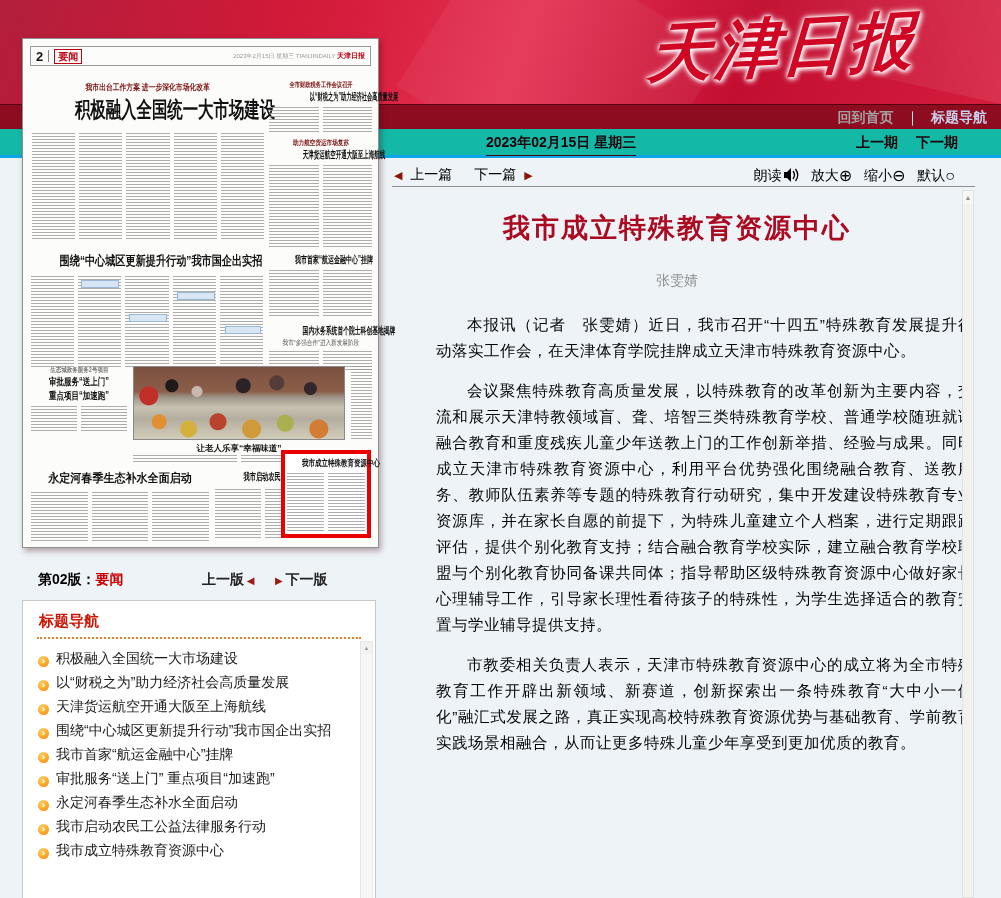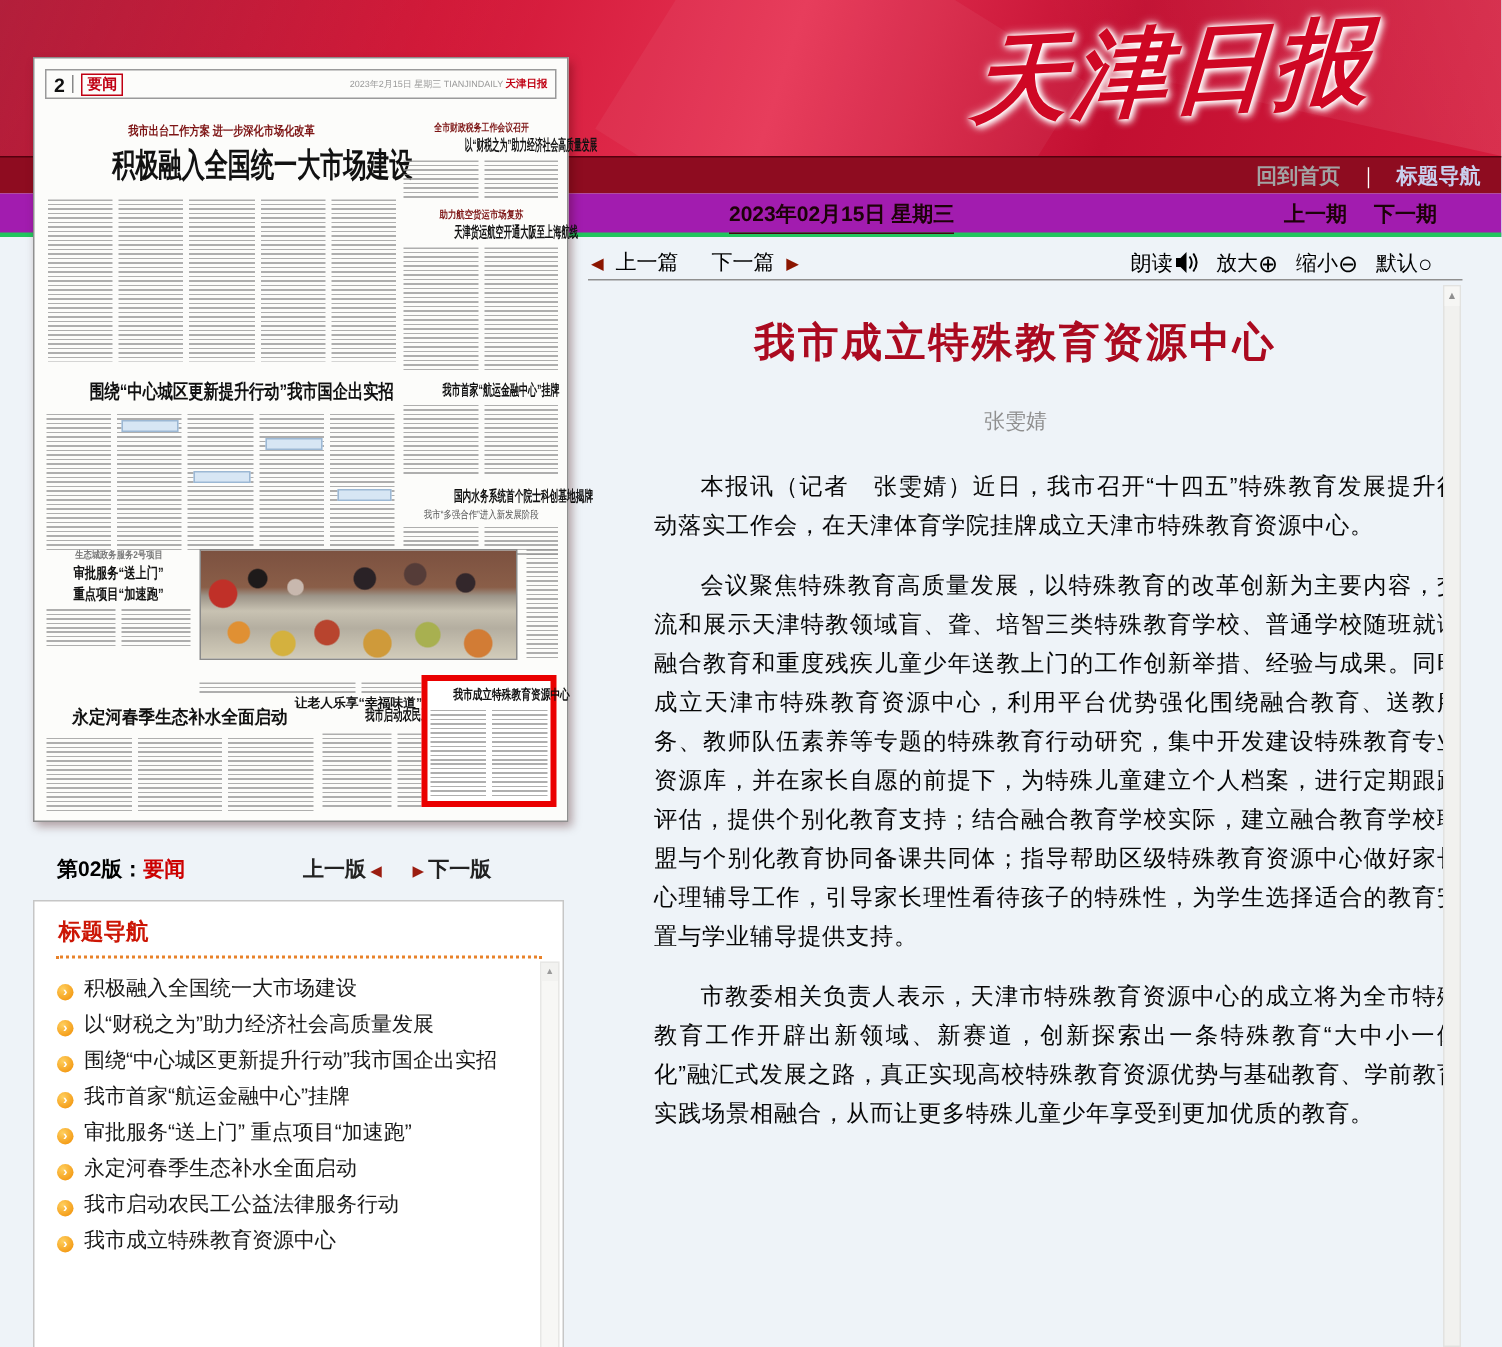--- a/index.html
+++ b/index.html
@@ -37,21 +37,21 @@
     background:#8e0c20; border-top:1px solid #55000e;
     text-align:right; padding-right:14px; line-height:24px;
     font-size:14px; font-weight:bold; white-space:nowrap;
   }
   .subbar .home { color:#a3a3a3; cursor:pointer; }
   .subbar .sep  { color:#ffffff; margin:0 8px; font-weight:normal; }
   .subbar .tnav { color:#c9d0ee; cursor:pointer; }
   
   .issuebar {
     position:absolute; left:0; top:129px; width:1001px; height:29px;
-    background:#a21caf; border-bottom:3px solid #22c55e;
+    background:#14b8a6; border-bottom:3px solid #0ea5e9;
     font-size:14px; font-weight:bold; color:#1c0208; line-height:26px;
   }
   .issuebar .date { position:absolute; left:486px; border-bottom:1px solid #45040e; cursor:default; }
   .issuebar .pi { position:absolute; left:856px; cursor:pointer; }
   .issuebar .ni { position:absolute; left:916px; cursor:pointer; }
   
   .toolbar {
     position:absolute; left:392px; top:164px; width:583px; height:23px;
     border-bottom:1px solid #8f8f8f; font-size:14px; color:#000;
   }
@@ -118,21 +118,21 @@
       radial-gradient(circle at 72% 78%, #a8b050 0 8px, transparent 9px),
       radial-gradient(circle at 88% 86%, #d27c35 0 9px, transparent 10px),
       radial-gradient(circle at 18% 26%, #1e1a1a 0 6px, transparent 7px),
       radial-gradient(circle at 30% 34%, #c8b8ae 0 5px, transparent 6px),
       radial-gradient(circle at 7% 40%, #c03028 0 9px, transparent 10px),
       radial-gradient(circle at 52% 26%, #2a2226 0 7px, transparent 8px),
       radial-gradient(circle at 68% 22%, #553c38 0 7px, transparent 8px),
       radial-gradient(circle at 84% 30%, #33272b 0 6px, transparent 7px),
       linear-gradient(180deg,#7c5140 0%,#8a5e48 34%,#9c9488 42%,#c8c2b2 56%,#b4aea0 72%,#d2ccba 100%);
   }
-  .pcap { text-align:center; font-size:8.5px; font-weight:bold; color:#111;margin-top:20px; }
+  .pcap { text-align:center; font-size:8.5px; font-weight:bold; color:#111; }
   .thl {
     position:absolute; left:250px; top:378px; width:90px; height:88px;
     border:4px solid #ea0000; background:#fff; z-index:5; padding:3px 2px; cursor:pointer;
   }
   .thl .t { font-size:9px; font-weight:bold; text-align:center; }
   
   .edrow { position:absolute; left:22px; top:571px; width:356px; height:20px; font-size:14px; font-weight:bold; }
   .edrow .lab { position:absolute; left:16px; color:#000; }
   .edrow .lab b { color:#cc0000; }
   .edrow .pv { position:absolute; left:180px; cursor:pointer; color:#222; }
@@ -327,20 +327,21 @@
   <span class="pv"><span>上一版</span><span class="ar"> ◀</span></span>
   <span class="nx"><span class="ar">▶ </span><span>下一版</span></span>
 </div>
 
 <div class="navbox">
   <h3>标题导航</h3>
   <div class="nav-dots"></div>
   <ul>
     <li><span class="blt">›</span><span>积极融入全国统一大市场建设</span></li>
     <li><span class="blt">›</span><span>以“财税之为”助力经济社会高质量发展</span></li>
+    <li><span class="blt">›</span><span>天津货运航空开通大阪至上海航线</span></li>
     <li><span class="blt">›</span><span>围绕“中心城区更新提升行动”我市国企出实招</span></li>
     <li><span class="blt">›</span><span>我市首家“航运金融中心”挂牌</span></li>
     <li><span class="blt">›</span><span>审批服务“送上门” 重点项目“加速跑”</span></li>
     <li><span class="blt">›</span><span>永定河春季生态补水全面启动</span></li>
     <li><span class="blt">›</span><span>我市启动农民工公益法律服务行动</span></li>
     <li><span class="blt">›</span><span>我市成立特殊教育资源中心</span></li>
   </ul>
   <div class="nav-sb">
     <div class="btn">▲</div>
   </div>

